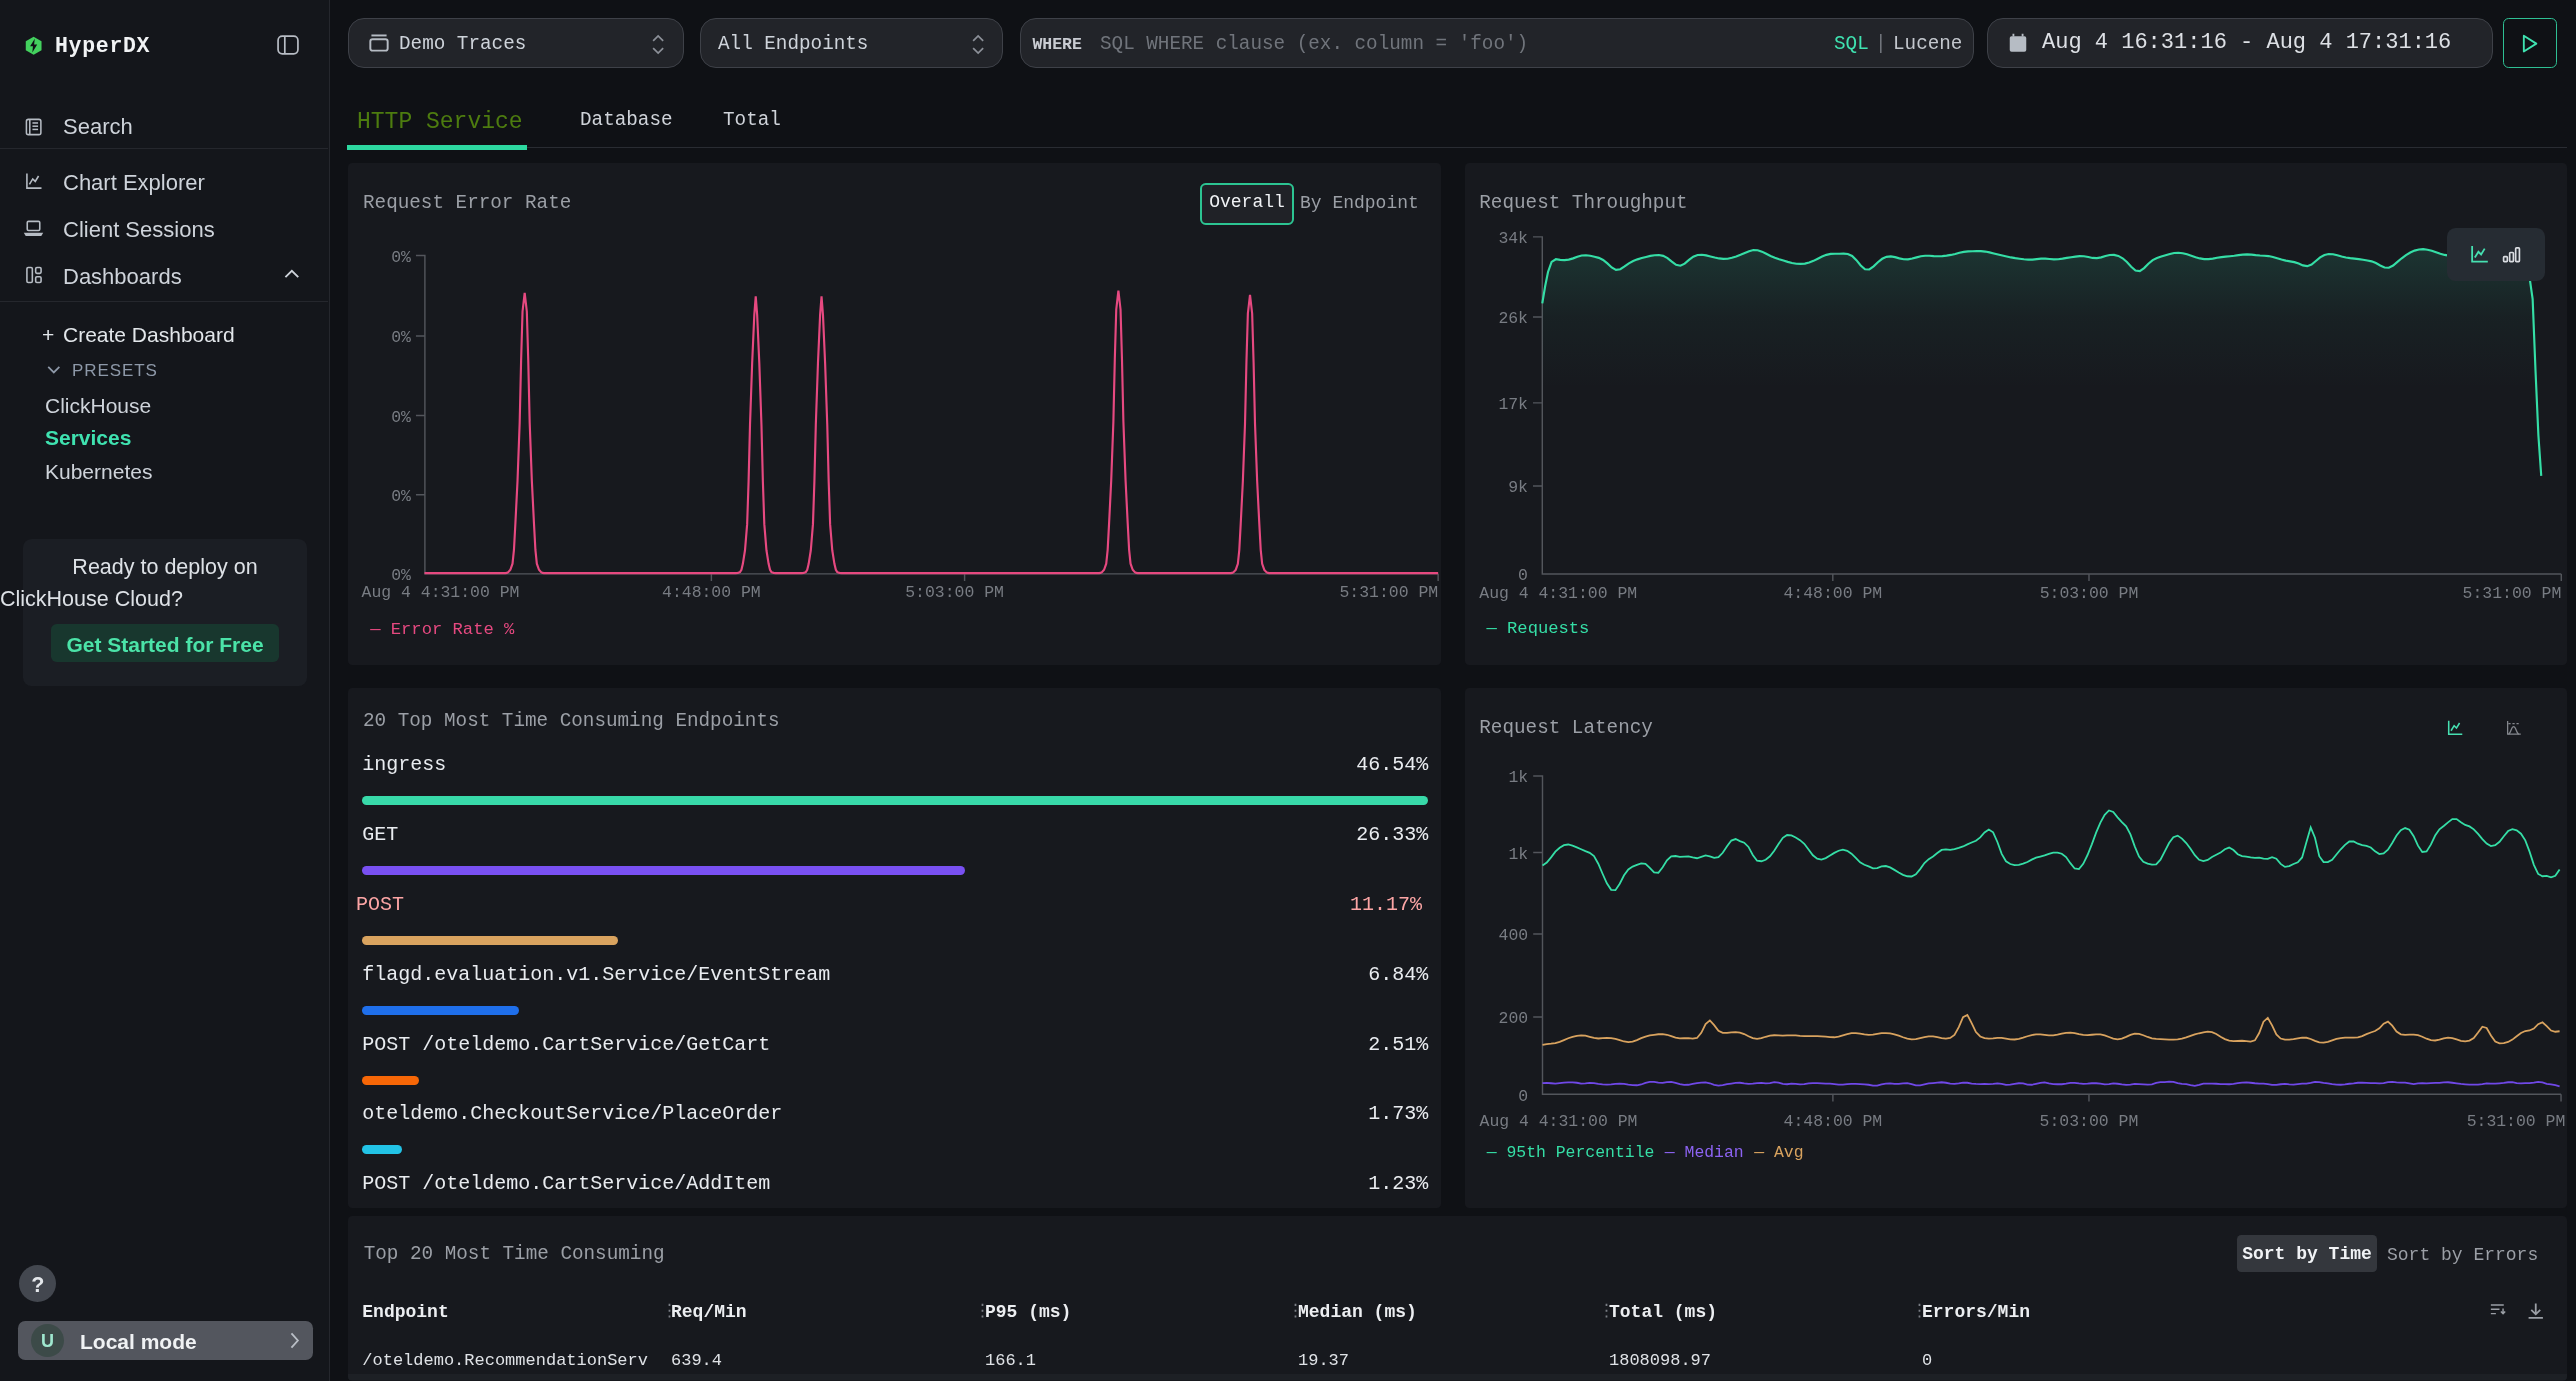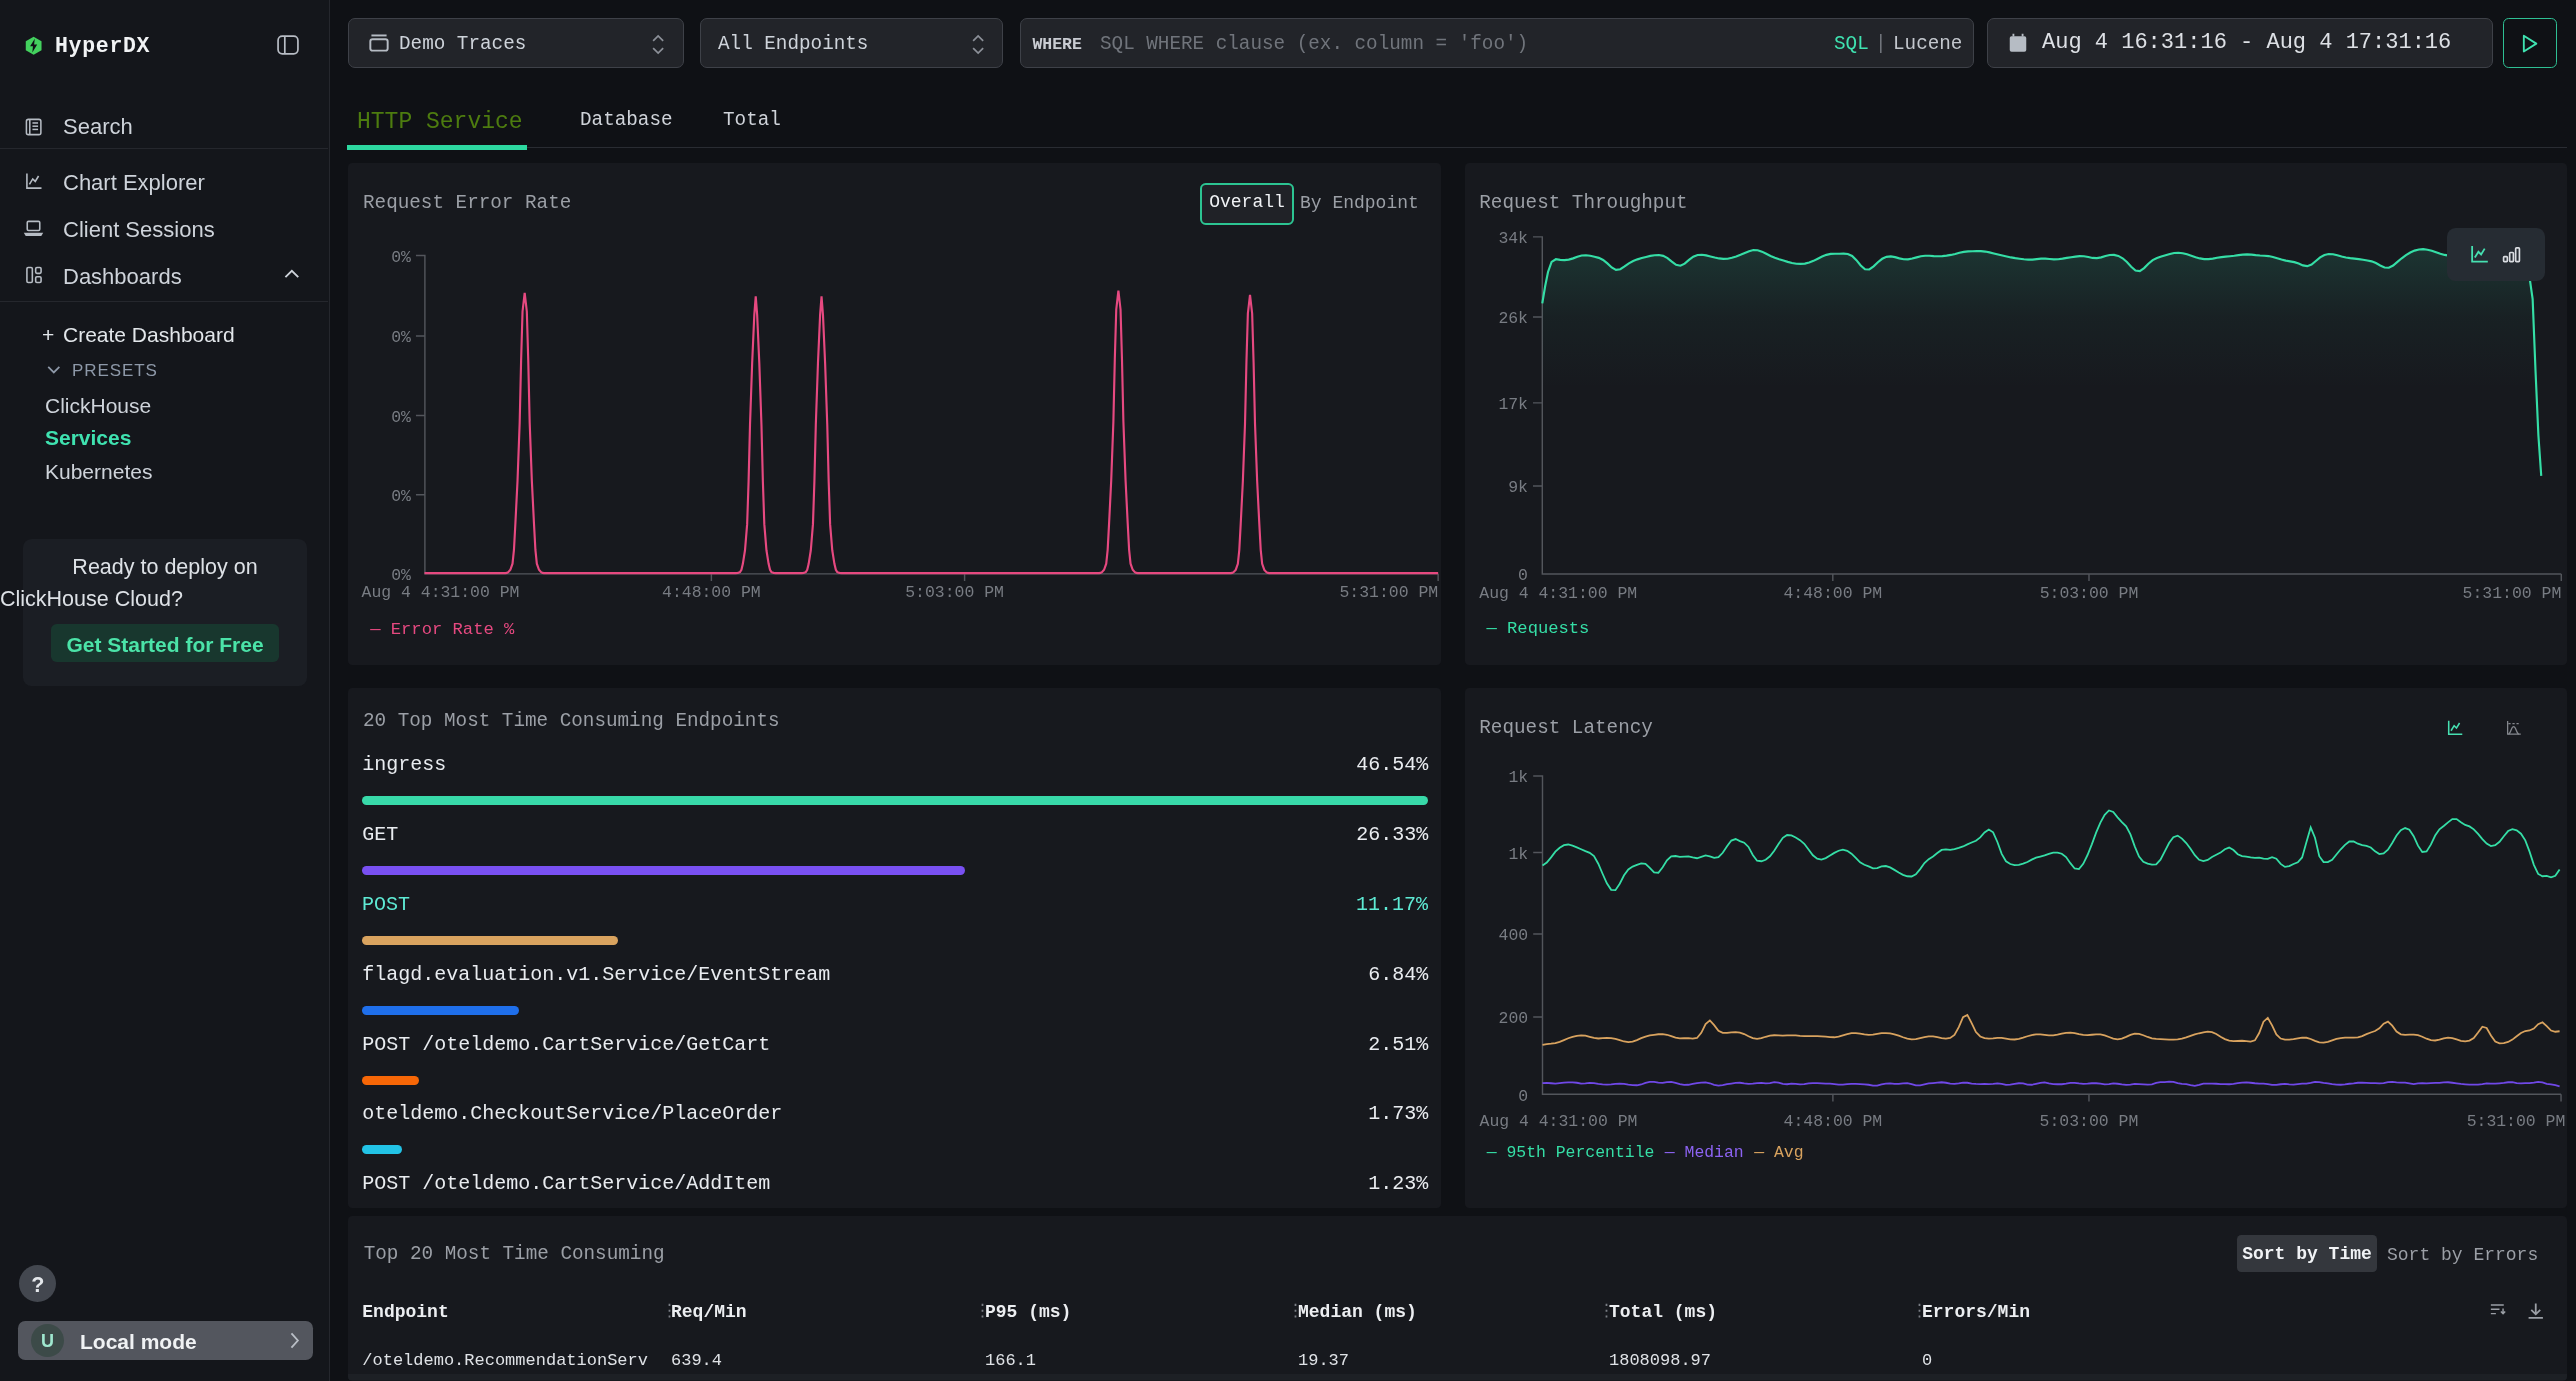--- a/index.html
+++ b/index.html
@@ -1,21 +1,21 @@
 <!DOCTYPE html>
 <html style="font-size:11.4px"><head><meta charset="utf-8"><style>
 *{margin:0;padding:0;box-sizing:border-box}
 html,body{width:2576px;height:1381px;background:#0f1115;overflow:hidden;font-family:"Liberation Mono",monospace;-webkit-font-smoothing:antialiased}
 .abs{position:absolute}
 #sidebar{position:absolute;left:0;top:0;width:330px;height:1381px;background:#14161b;border-right:1.4px solid #25272d}
 .sep{position:absolute;left:0;width:328px;height:1.4px;background:#25272d}
 .navtxt{position:absolute;color:#ced3da;font-family:"Liberation Sans",sans-serif;font-size:22px;white-space:nowrap}
 .panel{position:absolute;background:#17191e;border-radius:4.3px}
 .ptitle{position:absolute;color:#9b9fa6;font-size:19.3px;white-space:nowrap}
-.sel{position:absolute;background:#222429;border:1.4px solid #3e4148;border-radius:7px;top:18px;height:50px}
+.sel{position:absolute;background:#222429;border:1.4px solid #3e4148;border-radius:16px;top:18px;height:50px}
 .seltxt{color:#ced3da;font-size:19.3px;white-space:nowrap}
 svg{position:absolute;overflow:visible}
 svg text{font-family:"Liberation Mono",monospace}
 .axis{stroke:#53565c;stroke-width:2;fill:none}
 .ylab{fill:#787c83;font-size:23px}
 .xlab{fill:#787c83;font-size:23px}
 </style></head>
 <body>
 
 <div id="sidebar">
@@ -187,21 +187,21 @@
       </svg>
   </div>
 </div>
 
 <div class="panel" style="left:348px;top:688px;width:1093px;height:520px;overflow:hidden">
   <div class="ptitle" style="left:15px;top:21.5px">20 Top Most Time Consuming Endpoints</div>
   <div class="abs" style="left:14.3px;top:65px;width:1066px;color:#e9ecf0;font-size:20px">ingress<span style="float:right">46.54%</span></div>
   <div class="abs" style="left:14.3px;top:108px;width:1066px;height:9.3px;border-radius:5px;background:#38d9a9"></div>
   <div class="abs" style="left:14.3px;top:135px;width:1066px;color:#e9ecf0;font-size:20px">GET<span style="float:right">26.33%</span></div>
   <div class="abs" style="left:14.3px;top:178px;width:603px;height:9.3px;border-radius:5px;background:#7950f2"></div>
-  <div class="abs" style="left:14px;top:205px;width:1066px;color:#5eead4;font-size:20px">POST<span style="float:right">11.17%</span></div>
+  <div class="abs" style="left:8px;top:205px;width:1066px;color:#fca5a5;font-size:20px">POST<span style="float:right">11.17%</span></div>
   <div class="abs" style="left:14.3px;top:248px;width:256px;height:9.3px;border-radius:5px;background:#d9a35f"></div>
   <div class="abs" style="left:14.3px;top:275px;width:1066px;color:#e9ecf0;font-size:20px">flagd.evaluation.v1.Service/EventStream<span style="float:right">6.84%</span></div>
   <div class="abs" style="left:14.3px;top:318px;width:157px;height:9.3px;border-radius:5px;background:#1f6feb"></div>
   <div class="abs" style="left:14.3px;top:345px;width:1066px;color:#e9ecf0;font-size:20px">POST /oteldemo.CartService/GetCart<span style="float:right">2.51%</span></div>
   <div class="abs" style="left:14.3px;top:388px;width:57px;height:9.3px;border-radius:5px;background:#f76707"></div>
   <div class="abs" style="left:14.3px;top:414px;width:1066px;color:#e9ecf0;font-size:20px">oteldemo.CheckoutService/PlaceOrder<span style="float:right">1.73%</span></div>
   <div class="abs" style="left:14.3px;top:457px;width:40px;height:9.3px;border-radius:5px;background:#22c3e6"></div>
   <div class="abs" style="left:14.3px;top:484px;width:1066px;color:#e9ecf0;font-size:20px">POST /oteldemo.CartService/AddItem<span style="float:right">1.23%</span></div>
 </div>
 

